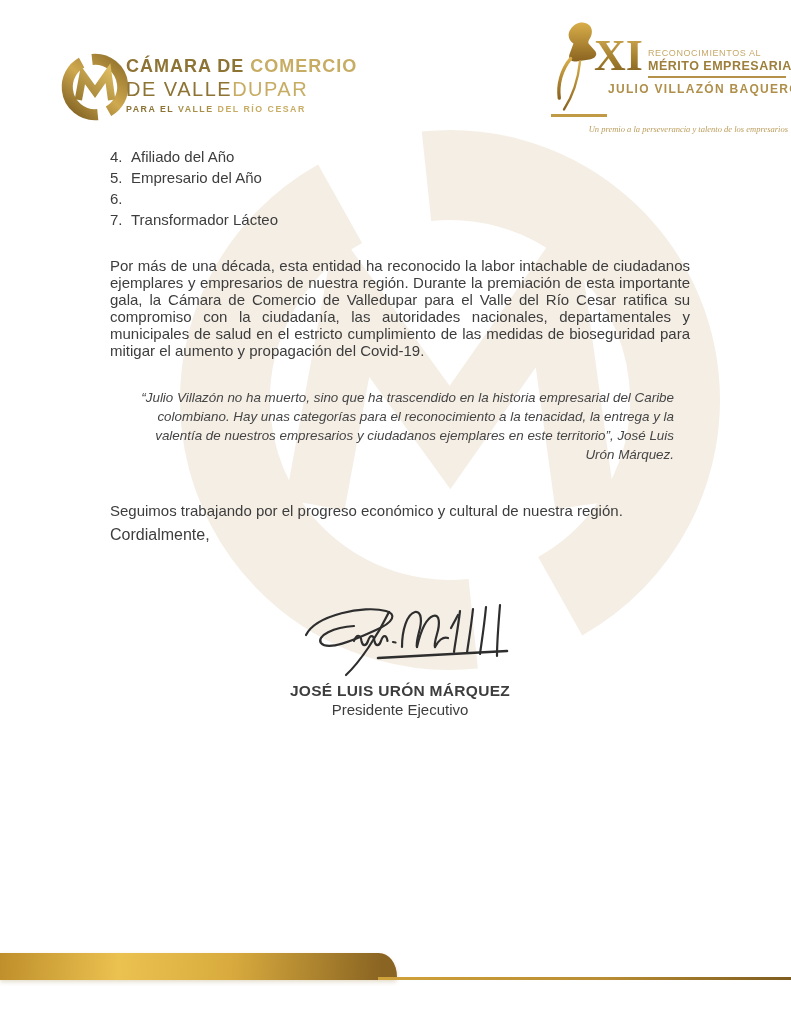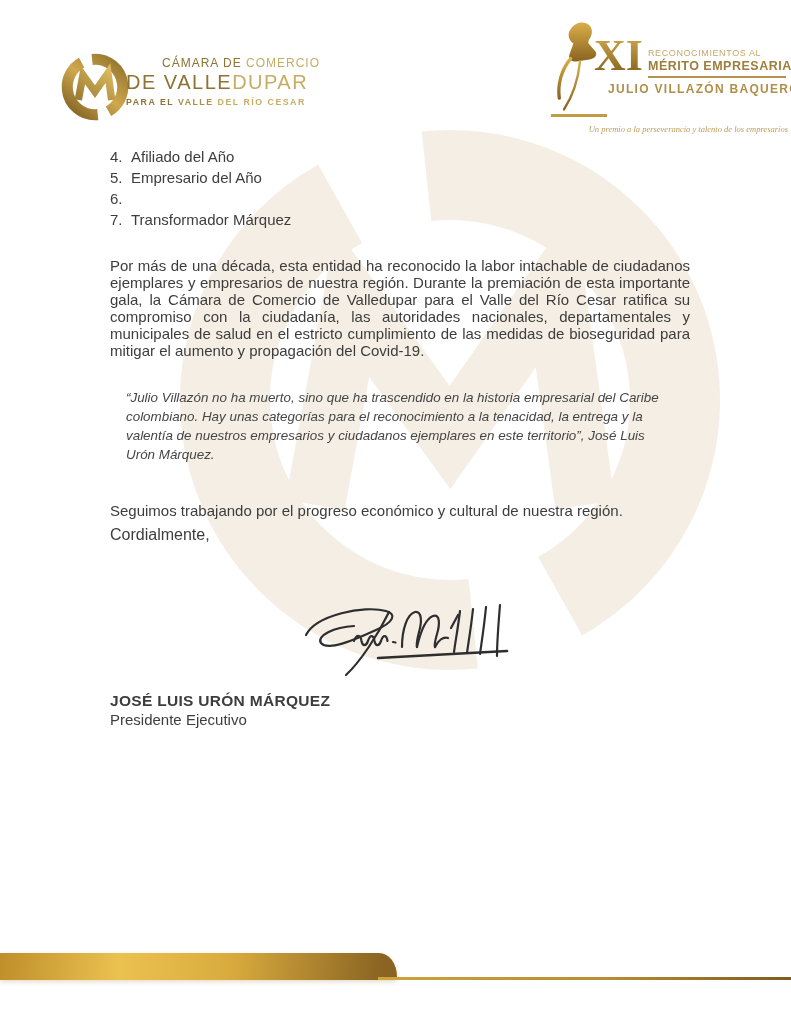--- a/index.html
+++ b/index.html
@@ -8,21 +8,21 @@
     position:relative;width:791px;height:1024px;background:#ffffff;
     margin:0 auto;overflow:hidden;
     font-family:"Liberation Sans",sans-serif;color:#3d3d3d;
   }
   
   .watermark{position:absolute;left:150px;top:100px;width:600px;height:600px;opacity:1;}
   
   .logo-left{position:absolute;left:58px;top:48px;width:300px;height:80px;}
   .logo-mark{position:absolute;left:0;top:2px;width:74px;height:74px;}
   .logo-text{position:absolute;left:68px;top:8px;white-space:nowrap;}
-  .lt1{font-size:12px;font-weight:normal;letter-spacing:1px;margin-left:36px;}
+  .lt1{font-size:18px;font-weight:bold;letter-spacing:1px;}
   .lt2{font-size:20px;font-weight:normal;letter-spacing:1.5px;margin-top:1px;}
   .lt3{font-size:8.8px;font-weight:bold;letter-spacing:1.5px;margin-top:3px;}
   .gold-d{color:#8d7334;}
   .gold-l{color:#c7ac63;}
   .gold-m{color:#a98f48;}
   
   .logo-right{position:absolute;left:546px;top:16px;width:245px;height:125px;}
   .statue{position:absolute;left:2px;top:4px;width:66px;height:96px;}
   .roman{position:absolute;left:48px;top:18px;font-family:"Liberation Serif",serif;
     font-weight:bold;font-size:44px;line-height:44px;
@@ -34,27 +34,27 @@
   .r3{position:absolute;left:62px;top:66px;font-size:12px;font-weight:bold;letter-spacing:1.3px;color:#af8f4a;white-space:nowrap;}
   .statue-base{position:absolute;left:5px;top:98px;width:56px;height:2.5px;background:#c09a45;}
   .tagline{position:absolute;left:10px;top:108px;width:232px;text-align:right;
     font-family:"Liberation Serif",serif;font-style:italic;font-size:8.5px;color:#bb9c59;white-space:nowrap;}
   
   .content{position:absolute;left:110px;top:146px;width:580px;}
   .num-list{font-size:15px;line-height:21px;}
   .li-row{display:flex;}
   .li-row .num{width:21px;flex:0 0 21px;}
   .paragraph{margin-top:27px;font-size:15px;line-height:17px;text-align:justify;}
-  .quote{margin:29px auto 0 auto;width:548px;text-align:left;font-style:italic;
+  .quote{margin:29px auto 0 auto;width:548px;text-align:right;font-style:italic;
     font-size:13.4px;line-height:19px;color:#454545;}
   .closing{margin-top:36px;font-size:15px;line-height:21px;}
   .salutation{margin-top:3px;font-size:16px;line-height:21px;}
   .sig-wrap{margin:40px 0 0 183px;width:232px;height:92px;}
   .sig-wrap svg{display:block;width:232px;height:92px;}
-  .name-stack{margin-top:14px;}
+  .name-stack{margin-top:4px;text-align:center;}
   .sig-name{font-size:15.5px;font-weight:bold;letter-spacing:.3px;line-height:19px;}
   .sig-title{font-size:15px;line-height:19px;}
   
   .gold-bar{position:absolute;left:0;top:953px;width:397px;height:27px;
     background:linear-gradient(94deg,#bf8f2b 0%,#ebc150 30%,#d9ab3e 58%,#8a6422 96%);
     border-radius:0 20px 4px 0 / 0 26px 4px 0;
     box-shadow:0 2px 4px rgba(150,120,50,.25);}
   .gold-line{position:absolute;left:378px;top:977px;width:413px;height:3px;
     background:linear-gradient(90deg,#cfa23a 0%,#b98d33 55%,#7d5c1f 100%);}
 </style>
@@ -121,21 +121,21 @@
       </div>
       <div class="li-row">
         <span class="num">5.</span>
         <span class="lab">Empresario del Año</span>
       </div>
       <div class="li-row">
         <span class="num">6.</span>
       </div>
       <div class="li-row">
         <span class="num">7.</span>
-        <span class="lab">Transformador Márquez</span>
+        <span class="lab">Transformador Lácteo</span>
       </div>
     </div>
 
     <div class="paragraph">Por más de una década, esta entidad ha reconocido la labor intachable de ciudadanos ejemplares y empresarios de nuestra región. Durante la premiación de esta importante gala, la Cámara de Comercio de Valledupar para el Valle del Río Cesar ratifica su compromiso con la ciudadanía, las autoridades nacionales, departamentales y municipales de salud en el estricto cumplimiento de las medidas de bioseguridad para mitigar el aumento y propagación del Covid-19.</div>
 
     <div class="quote">“Julio Villazón no ha muerto, sino que ha trascendido en la historia empresarial del Caribe colombiano. Hay unas categorías para el reconocimiento a la tenacidad, la entrega y la valentía de nuestros empresarios y ciudadanos ejemplares en este territorio”, José Luis Urón Márquez.</div>
 
     <div class="closing">Seguimos trabajando por el progreso económico y cultural de nuestra región.</div>
 
     <div class="salutation">Cordialmente,</div>

